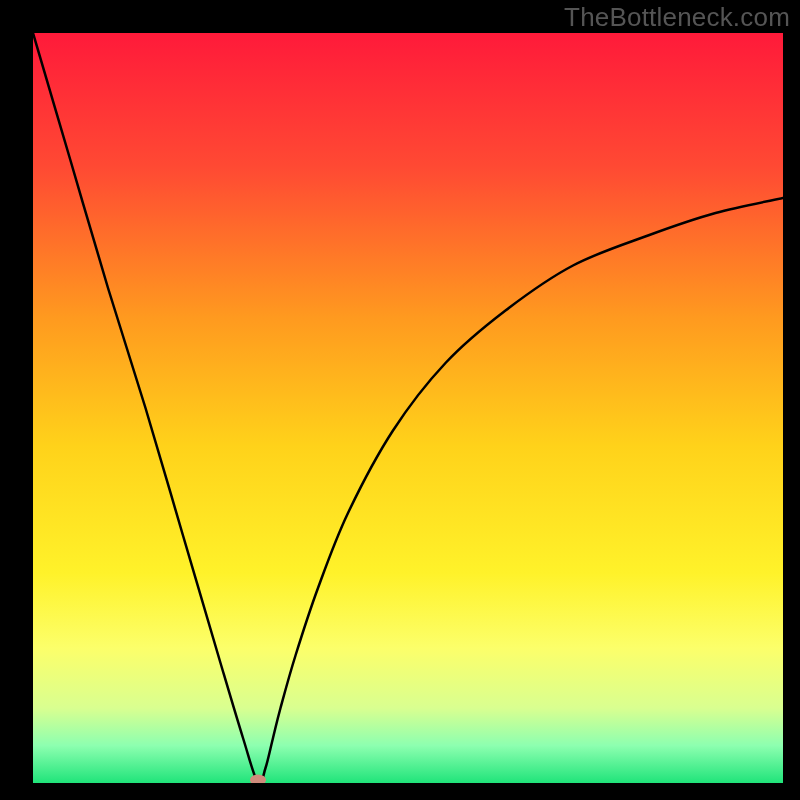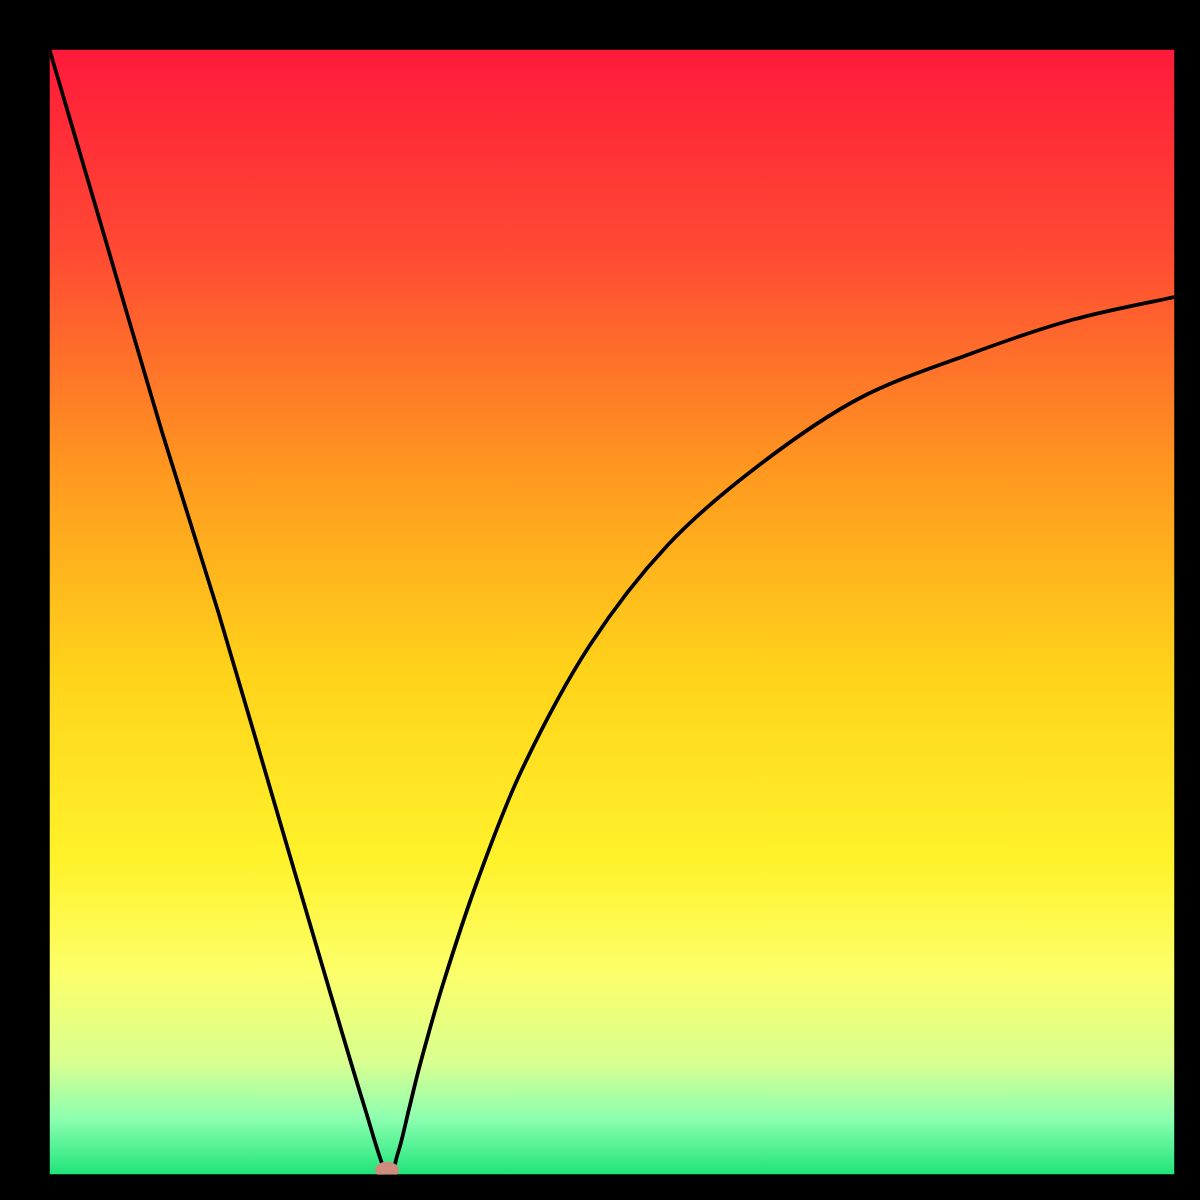--- a/index.html
+++ b/index.html
@@ -58,13 +58,14 @@
         </linearGradient>
     </defs>
 
     <rect x="0" y="0" width="750" height="750" fill="url(#bg-grad)"></rect>
 
     <path id="curve" fill="none" stroke="#000" stroke-width="2.5" stroke-linejoin="round" stroke-linecap="round" d="M 0 0 C 6.25 21.25, 25 85, 37.5 127.5 C 50 170, 62.5 213.75, 75 255 C 87.5 296.25, 100 333.75, 112.5 375 C 125 416.25, 137.5 460, 150 502.5 C 162.5 545, 177.5 596.25, 187.5 630 C 197.5 663.75, 203.75000000000003 685, 210.00000000000003 705 C 216.25000000000003 725, 221.25 745, 225 750 C 228.75 755, 230 742.5, 232.5 735 C 235 727.5, 237.5 715, 240 705 C 242.5 695, 243.75 688.75, 247.5 675 C 251.25 661.25, 256.25 642.5, 262.5 622.5 C 268.75 602.5, 276.25 578.75, 285 555 C 293.75 531.25, 302.5 506.25, 315 480 C 327.5 453.75, 343.75 422.5, 360 397.5 C 376.25 372.5, 393.75000000000006 349.99999999999994, 412.50000000000006 329.99999999999994 C 431.25000000000006 309.99999999999994, 451.25 293.75, 472.5 277.5 C 493.75 261.25, 516.25 245, 540 232.5 C 563.75 220, 591.25 211.25, 615 202.5 C 638.75 193.75, 660 186.25, 682.5 180 C 705 173.75, 738.75 167.5, 750 165"></path>
 
     <ellipse id="marker" rx="8" ry="5.5" fill="#cf8b7c" cx="225" cy="747"></ellipse>
   </svg>
 
+  <div class="watermark">TheBottleneck.com</div>
 </div>
 
 </body></html>

